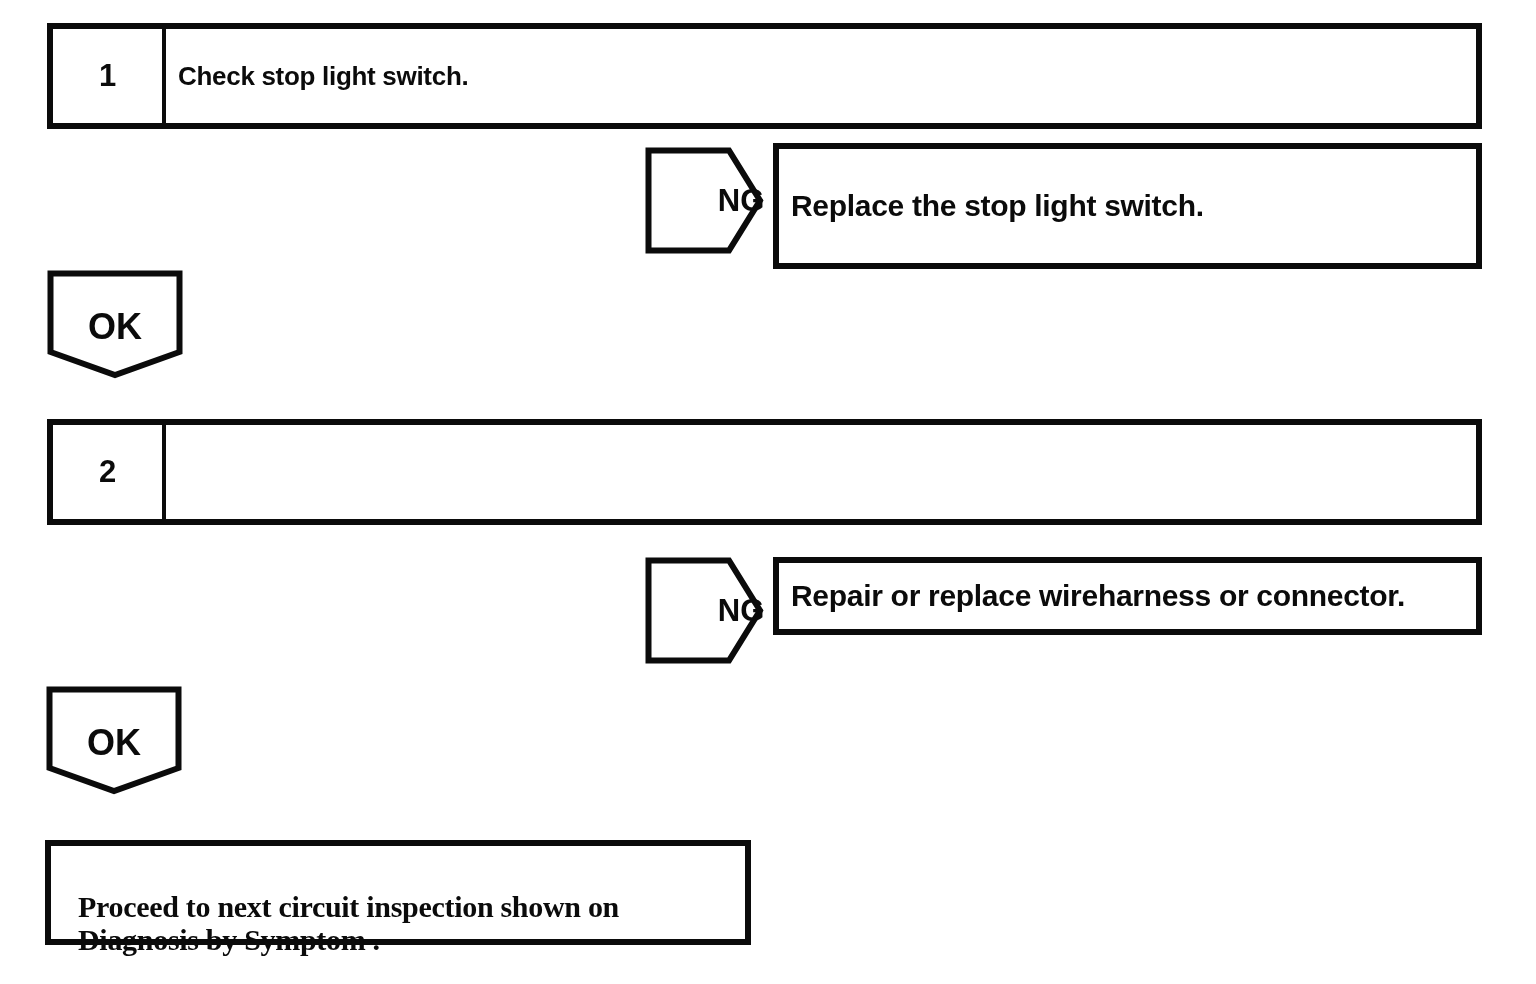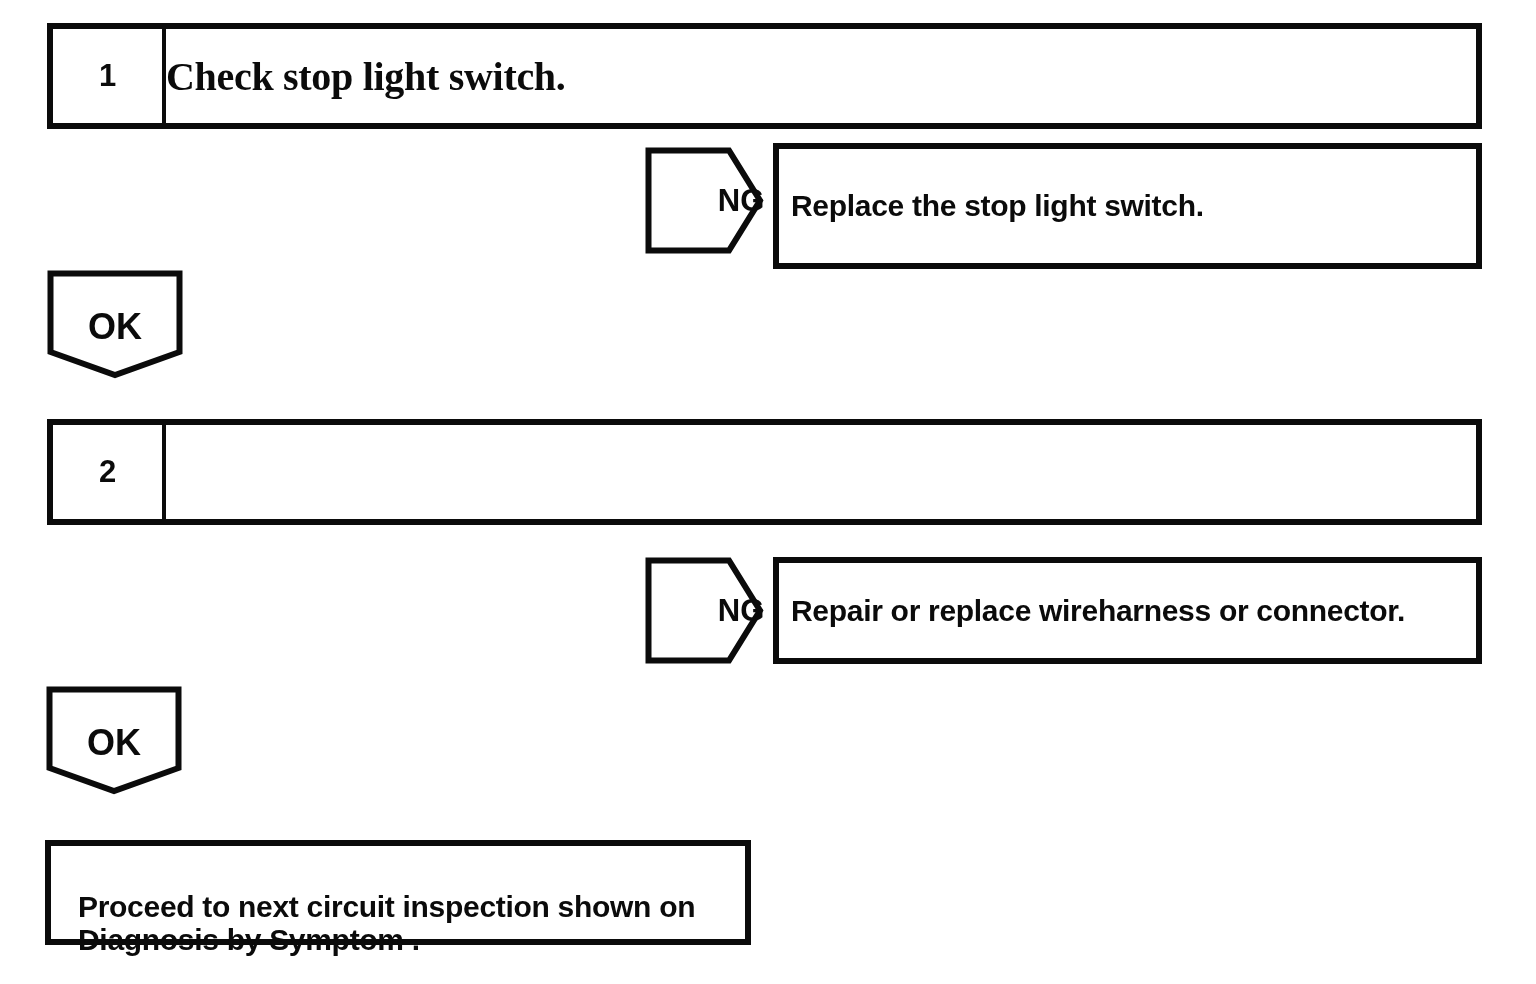--- a/index.html
+++ b/index.html
@@ -13,24 +13,23 @@
 
   
   .step-box { border:6px solid var(--ink); display:flex; background:var(--paper); }
   .num-cell {
     flex:0 0 109px; border-right:4px solid var(--ink);
     display:flex; align-items:center; justify-content:center;
     font-size:31px;
   }
   .step-text {
     flex:1; display:flex; align-items:center;
-    padding-left:0; padding-right:8px;
-    font-size:40px; line-height:35px; letter-spacing:-0.3px;
+    padding-left:12px; padding-right:8px;
+    font-size:26px; line-height:35px; letter-spacing:-0.3px;
     white-space:pre-line;
-    font-family:Liberation Serif, serif;
   }
 
   
   .result-box {
     border:6px solid var(--ink); background:var(--paper);
     display:flex; align-items:center; padding-left:12px;
     font-size:30px; letter-spacing:-0.3px;
   }
 
   
@@ -90,29 +89,29 @@
     </div>
   </div>
 
   <div class="connector" style="left:645px; top:557px; width:119px; height:107px;">
     <svg width="119" height="107" viewBox="0 0 119 107">
       <polygon points="3.5,3.5 84,3.5 115,53.5 84,103.5 3.5,103.5"></polygon>
     </svg>
     <span class="ng-label">NG</span>
   </div>
 
-  <div class="abs result-box" style="left:773px; top:557px; width:709px; height:107px;">
+  <div class="abs result-box" style="left:773px; top:557px; width:709px; height:78px;">
     <span>Repair or replace wireharness or connector.</span>
   </div>
 
   <div class="connector" style="left:46px; top:686px; width:136px; height:109px;">
     <svg width="136" height="109" viewBox="0 0 136 109">
       <polygon points="3.5,3.5 132.5,3.5 132.5,82 68,105 3.5,82"></polygon>
     </svg>
     <span class="ok-label">OK</span>
   </div>
 
-  <div class="abs final-box" style="left:45px; top:840px; width:706px; height:105px;">
+  <div class="abs final-box" style="left:45px; top:840px; width:706px; height:105px;font-family:Liberation Serif, serif;">
     <span>Proceed to next circuit inspection shown on
 Diagnosis by Symptom .</span>
   </div>
 
 </div>
 
 </body></html>

